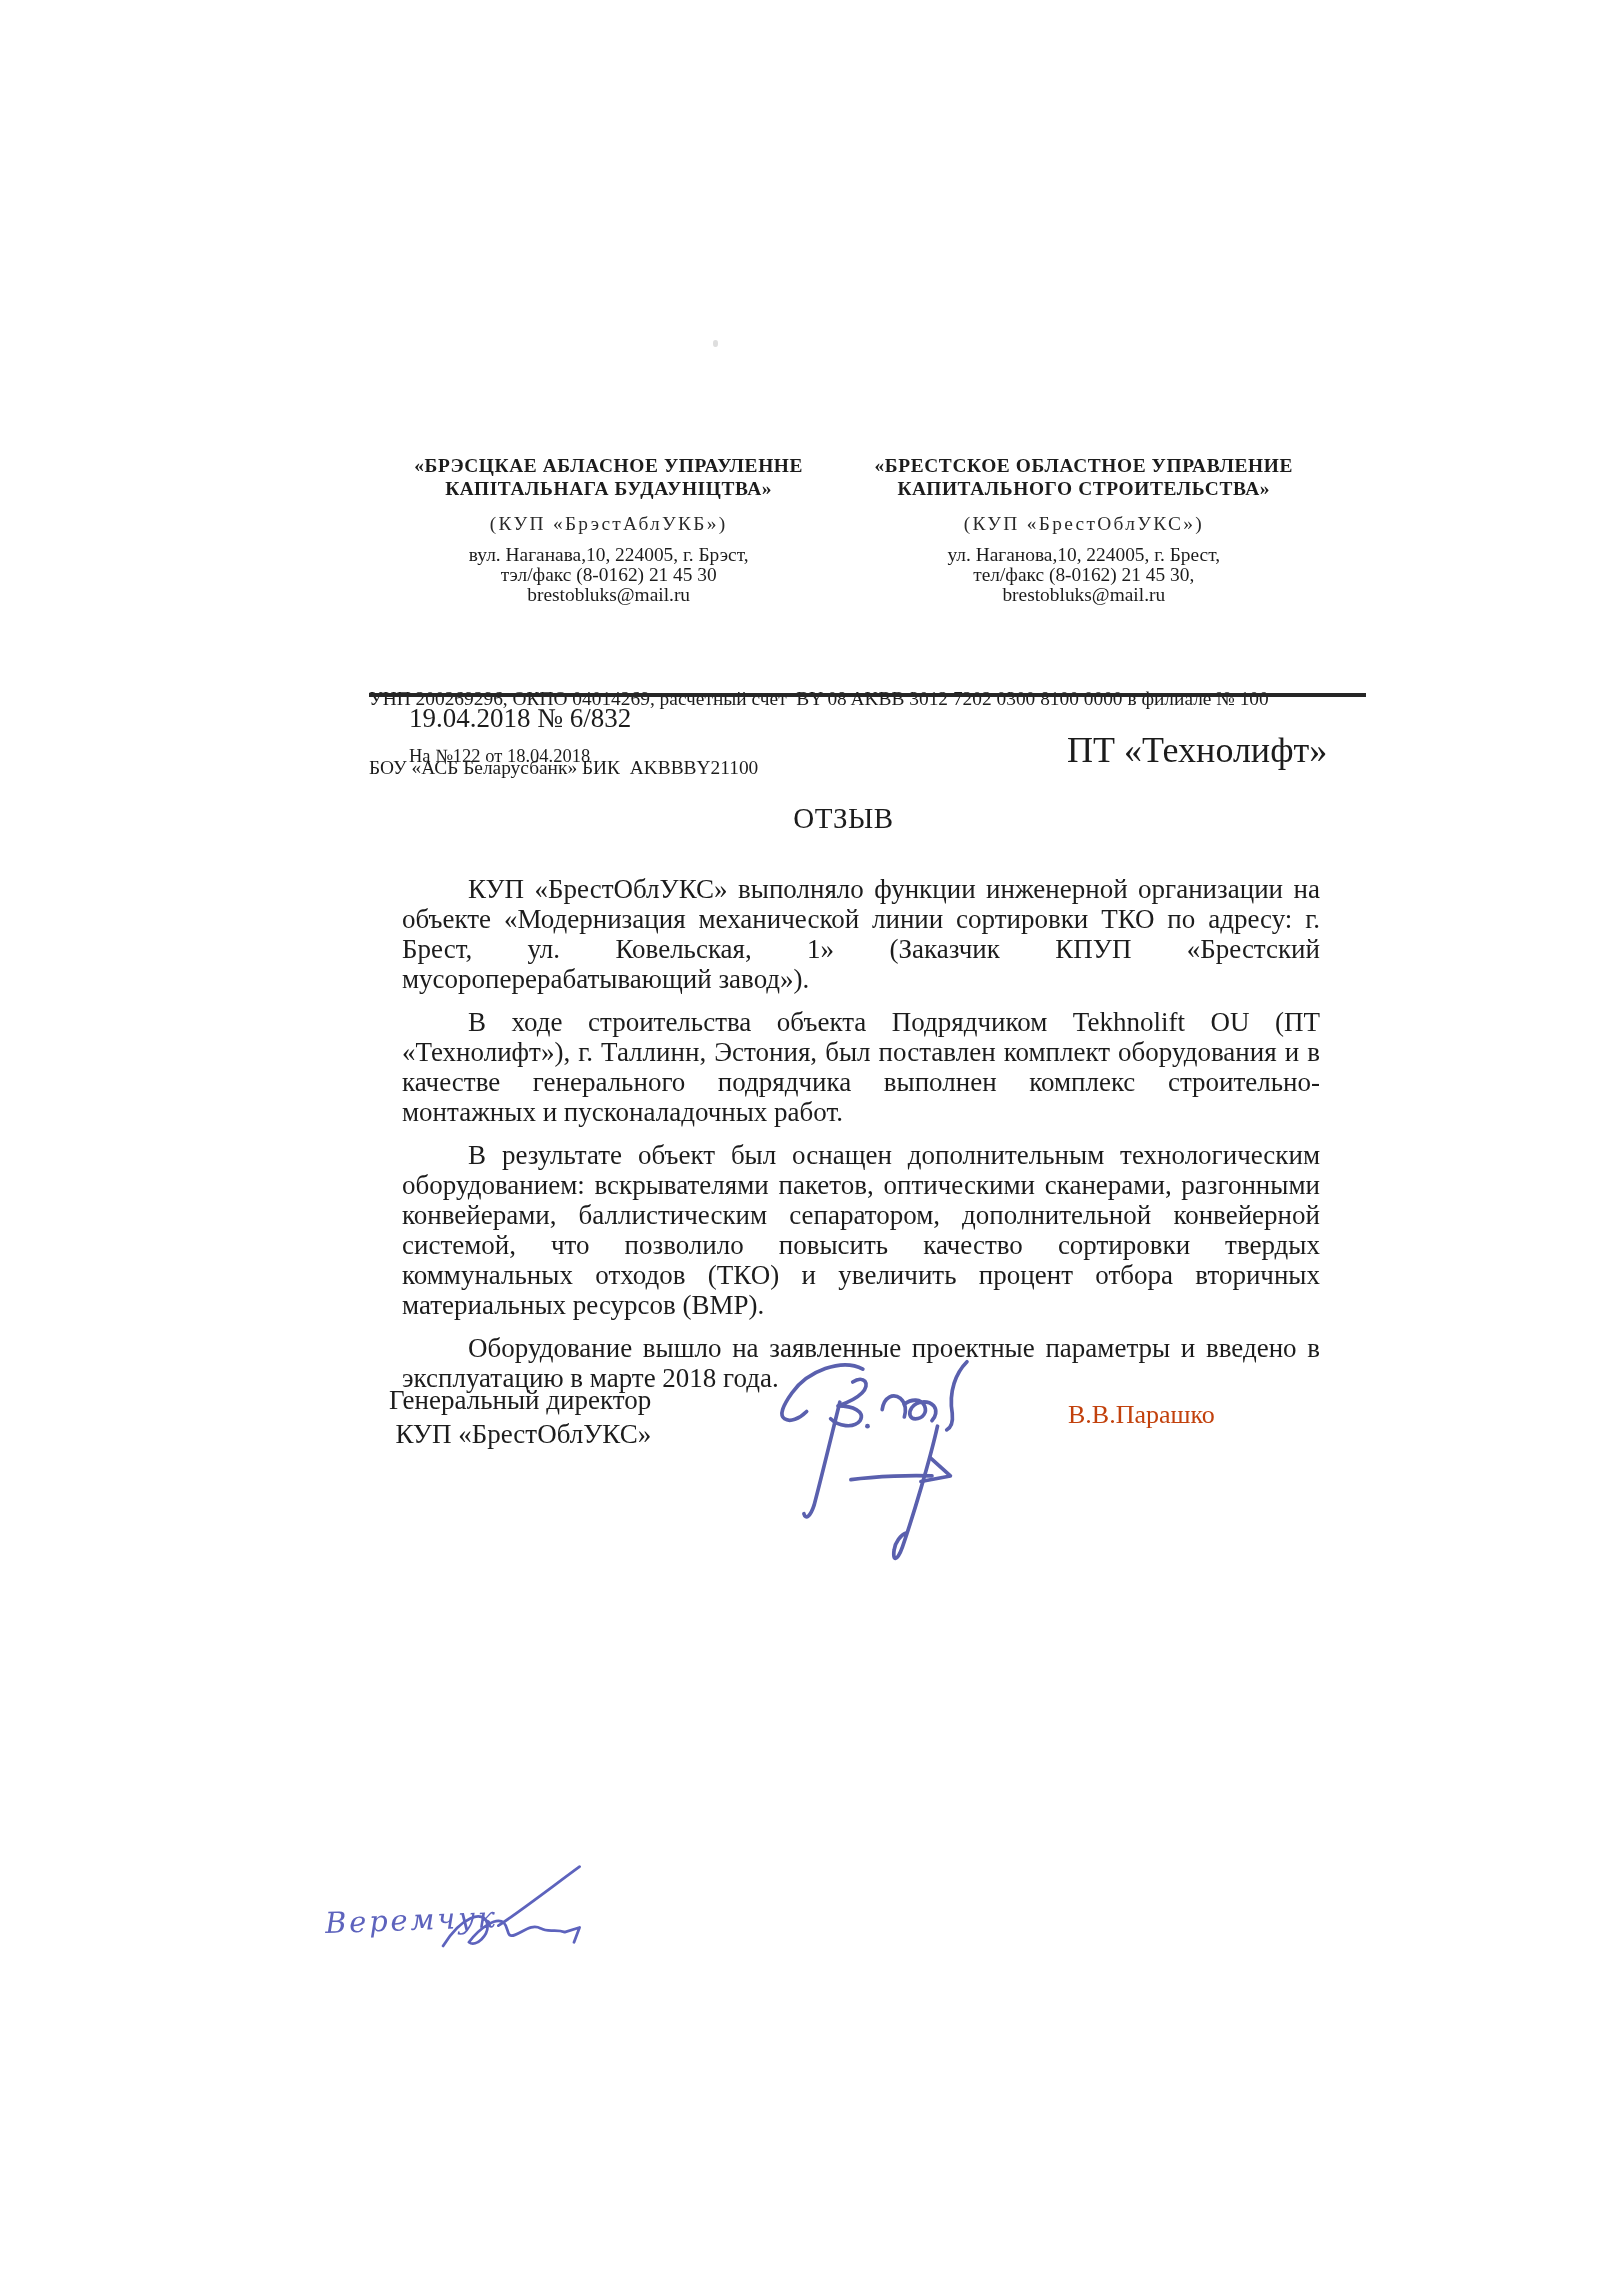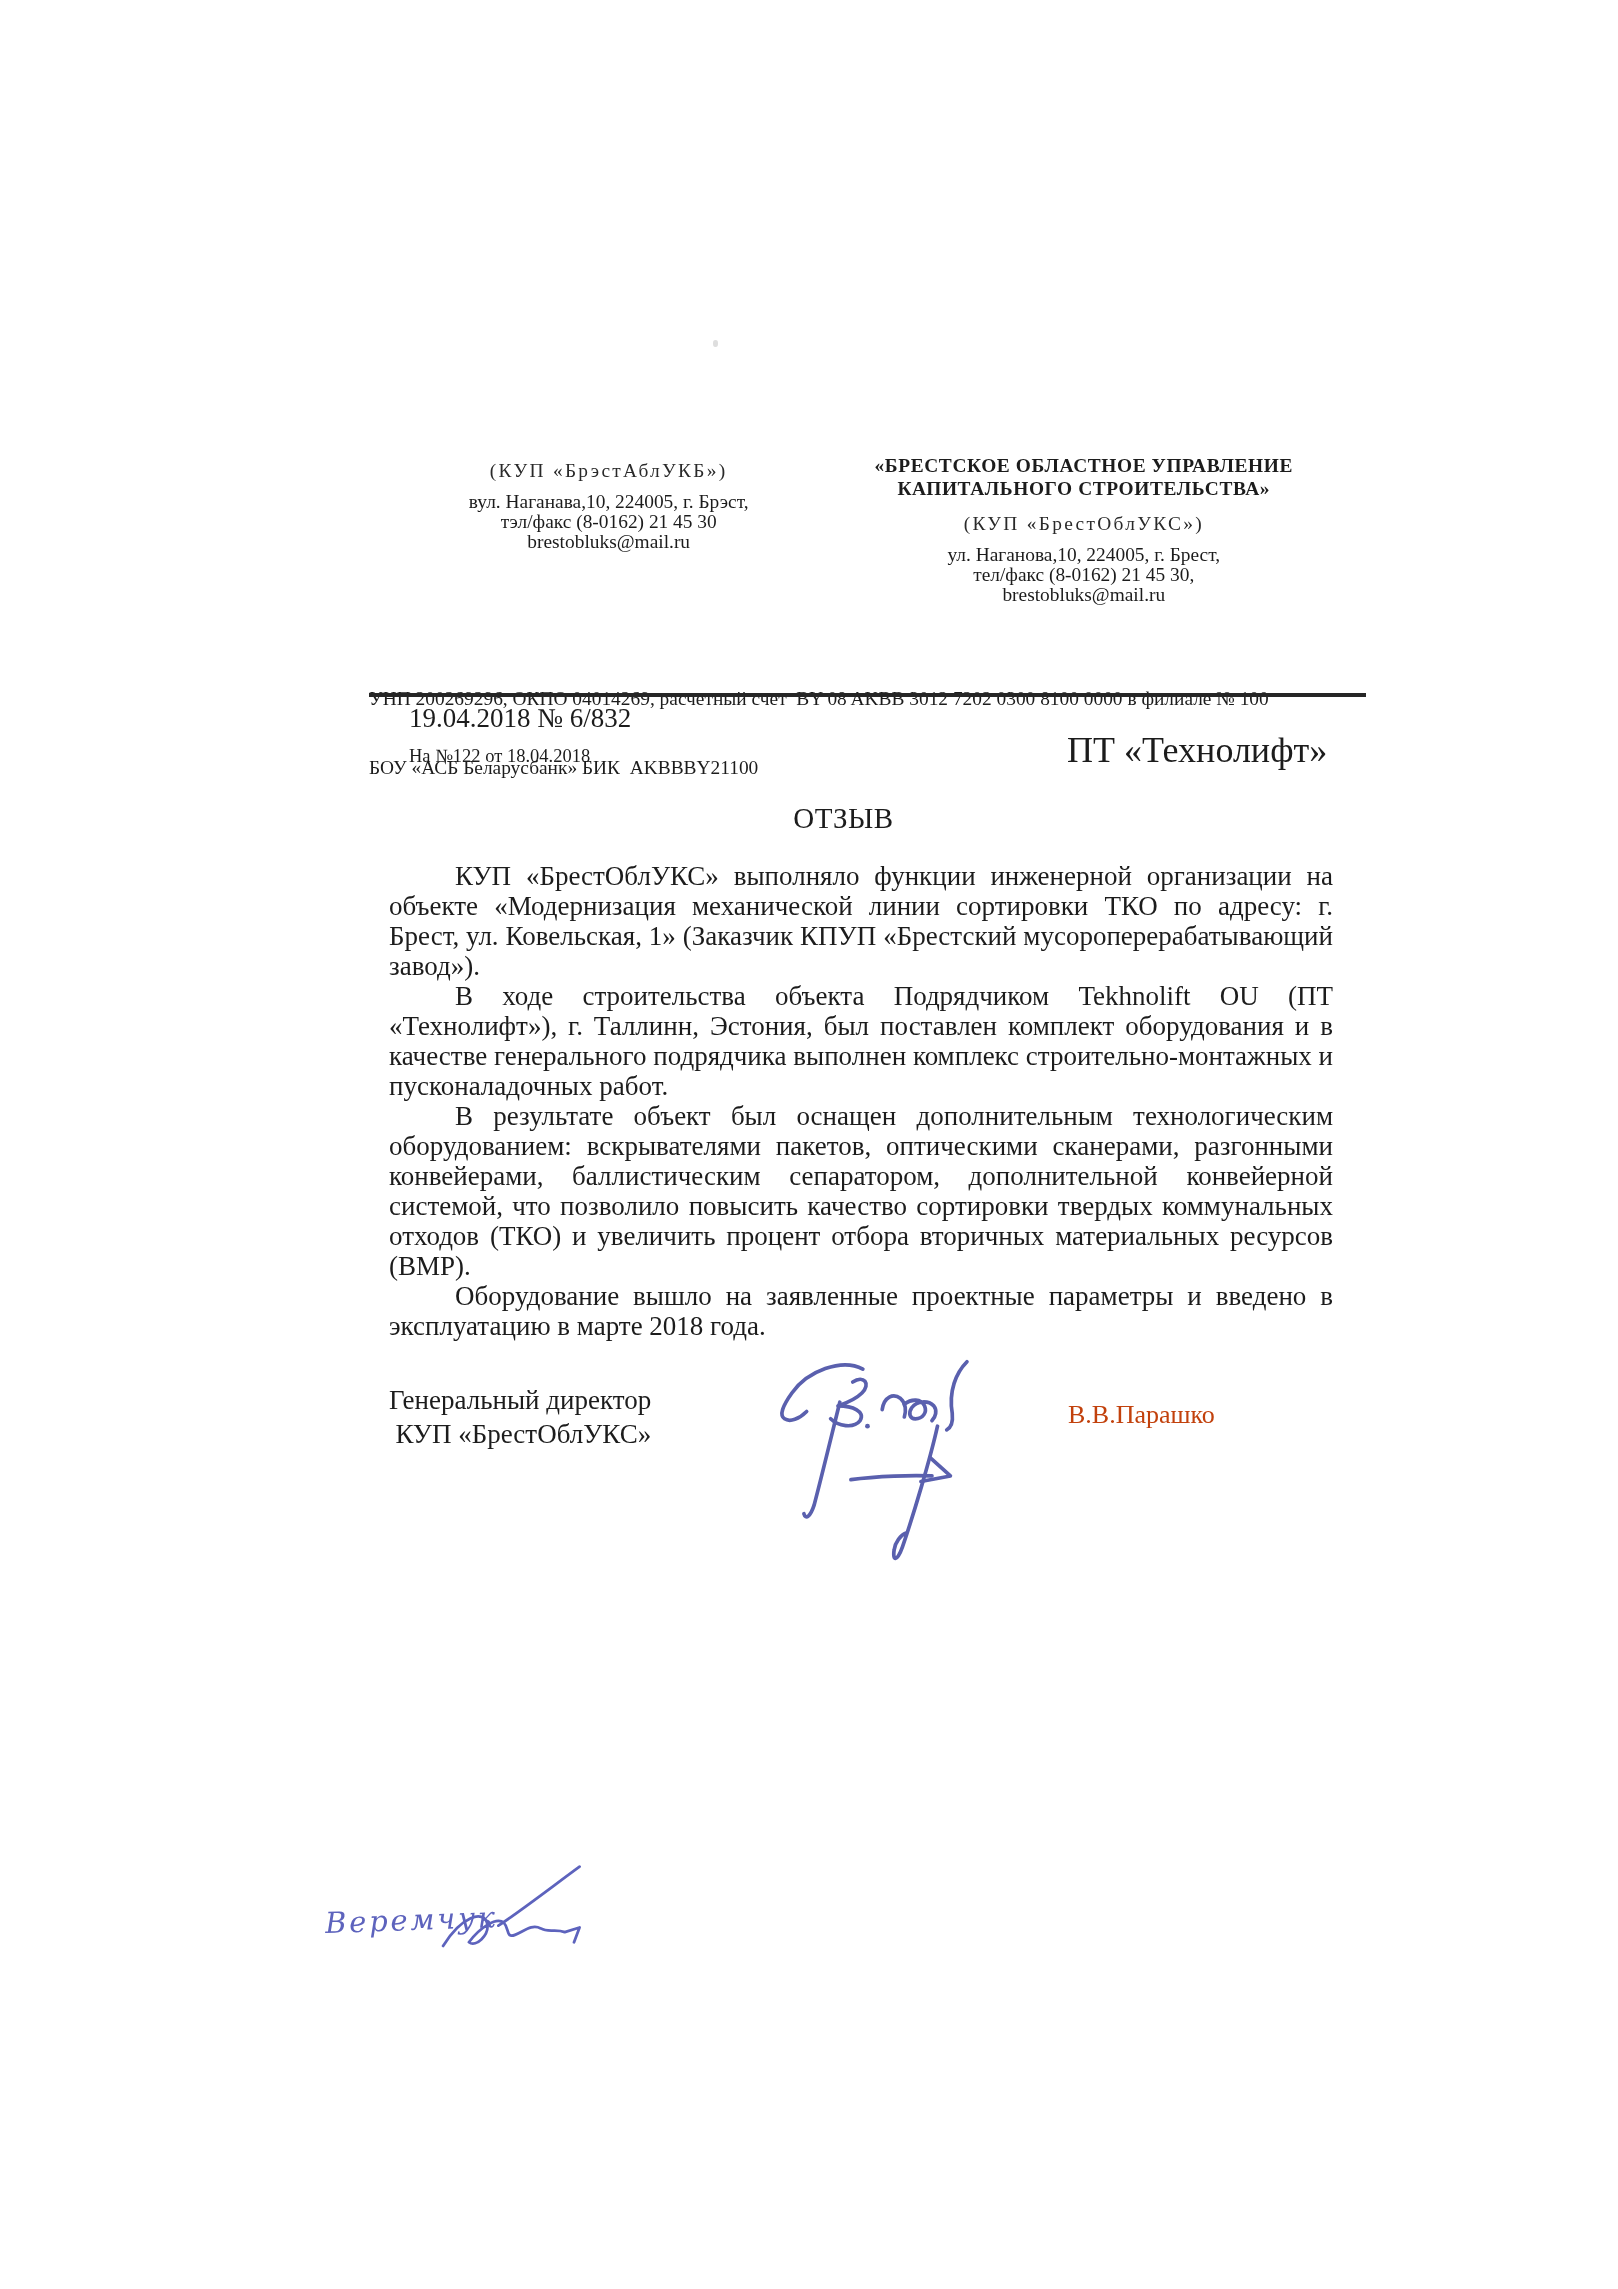--- a/index.html
+++ b/index.html
@@ -33,21 +33,21 @@
   
   .ref-date{position:absolute;top:703px;left:40px;font-size:27px;}
   .ref-replyto{position:absolute;top:746px;left:40px;font-size:18.5px;}
   .ref-addressee{position:absolute;top:729px;left:698px;font-size:36px;}
 
   
   .doc-title{position:absolute;top:802px;left:20px;width:944px;text-align:center;
              font-size:29px;letter-spacing:0.5px;padding-right:35px;box-sizing:border-box;}
   .doc-body{position:absolute;top:861px;left:20px;width:944px;
             font-size:27px;line-height:30px;text-align:justify;}
-  .doc-body p{margin:0;text-indent:66px;}
+  .doc-body p{margin:13px;text-indent:66px;}
 
   
   .sig-block{position:absolute;top:1383px;left:20px;font-size:27px;line-height:34px;text-align:right;}
   .sig-block span{display:block;}
   .sig-name{position:absolute;top:1400px;left:699px;font-size:26px;color:#c2410c;}
   .sig-svg{position:absolute;top:1358px;left:406px;}
 
   
   .hw-note{position:absolute;left:325px;top:1903px;
            font-family:"DejaVu Serif", serif;font-style:italic;
@@ -62,20 +62,21 @@
 <body>
 
 <div class="page">
 
   <div class="speck"></div>
 
   <div class="content">
 
     <div class="header-grid">
       <div class="hcol hcol-left">
+        <div class="org-quoted">«БРЭСЦКАЕ АБЛАСНОЕ УПРАУЛЕННЕ КАПІТАЛЬНАГА БУДАУНІЦТВА»</div>
         <div class="org-short">(КУП «БрэстАблУКБ»)</div>
         <div class="org-addr">
           <span>вул. Наганава,10, 224005, г. Брэст,</span>
           <span>тэл/факс (8-0162) 21 45 30</span>
           <span>brestobluks@mail.ru</span>
         </div>
       </div>
       <div class="hcol hcol-right">
         <div class="org-quoted">«БРЕСТСКОЕ ОБЛАСТНОЕ УПРАВЛЕНИЕ КАПИТАЛЬНОГО СТРОИТЕЛЬСТВА»</div>
         <div class="org-short">(КУП «БрестОблУКС»)</div>

